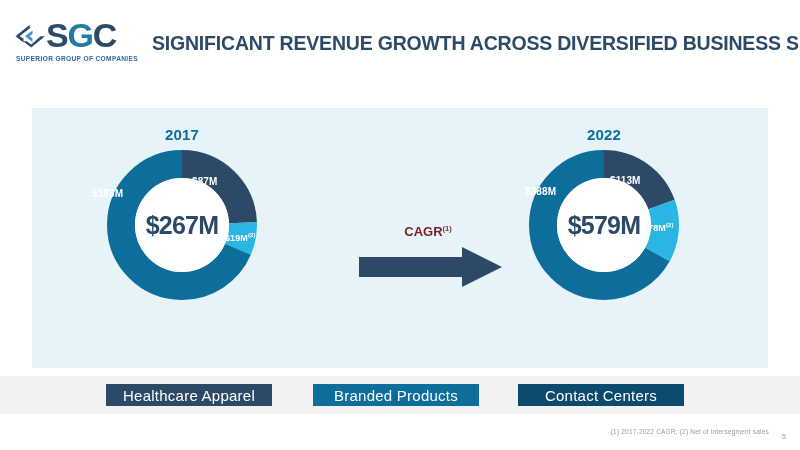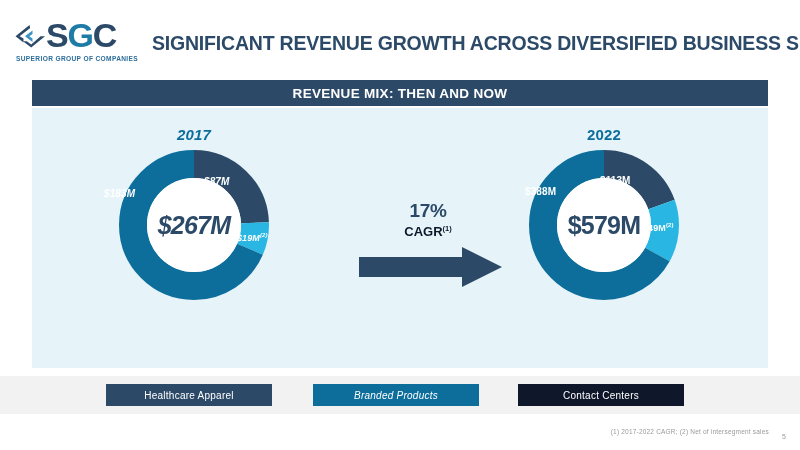--- a/index.html
+++ b/index.html
@@ -26,50 +26,50 @@
   
   .banner{position:absolute;left:32px;top:80px;width:736px;height:26px;
     background:#2c4a68;color:#ffffff;display:flex;align-items:center;
     justify-content:center;font-size:13.5px;font-weight:bold;letter-spacing:0.3px;}
 
   
   .panel{position:absolute;left:32px;top:108px;width:736px;height:260px;background:#e6f4fa;}
 
   
   .donut-block{position:absolute;top:0;width:220px;height:260px;}
-  .donut-block.left{left:52px;font-style:italic;}
+  .donut-block.left{left:40px;}
   .donut-block.right{left:462px;}
   .year{position:absolute;top:18px;left:0;width:220px;text-align:center;
     font-size:15px;font-weight:bold;color:#0d6e9c;letter-spacing:0.2px;}
   .donut-wrap{position:absolute;top:42px;left:35px;width:150px;height:150px;}
   .donut-wrap svg{display:block;}
   .hole-label{position:absolute;left:0;top:0;width:150px;height:150px;
     display:flex;align-items:center;justify-content:center;
     font-size:25px;font-weight:bold;color:#2c4a68;letter-spacing:-0.8px;pointer-events:none;text-align:right;}
   .seg-label{position:absolute;color:#ffffff;font-size:10px;font-weight:bold;
     white-space:nowrap;letter-spacing:0.1px;}
   .seg-label sup{font-size:6px;vertical-align:super;font-weight:bold;}
 
   
   .cagr{position:absolute;left:330px;top:92px;width:150px;height:100px;}
   .cagr-pct{position:absolute;left:0;top:0;width:132px;text-align:center;
     font-size:19px;font-weight:bold;color:#2c4a68;letter-spacing:-0.3px;}
   .cagr-sub{position:absolute;left:0;top:24px;width:132px;text-align:center;
-    font-size:13px;font-weight:bold;color:#0f172a;}
+    font-size:13px;font-weight:bold;color:#7f1d1d;}
   .cagr-sub sup{font-size:7.5px;vertical-align:super;}
   .arrow{position:absolute;left:-3px;top:46px;width:145px;height:42px;}
 
   
   .legend-band{position:absolute;left:0;top:376px;width:800px;height:38px;background:#f2f2f2;}
   .chip{position:absolute;top:8px;height:22px;width:166px;
     display:flex;align-items:center;justify-content:center;
-    color:#ffffff;font-size:10px;letter-spacing:0.25px;}
+    color:#ffffff;font-size:15px;letter-spacing:0.25px;}
   .chip.c0{left:106px;background:#2c4a68;}
-  .chip.c1{left:313px;background:#0d6e9c;font-style:italic;}
-  .chip.c2{left:518px;background:#0f172a;}
+  .chip.c1{left:313px;background:#0d6e9c;}
+  .chip.c2{left:518px;background:#0c4a6e;}
 
   
   .footnote{position:absolute;right:31px;top:428px;font-size:6.5px;color:#9a9a9a;
     letter-spacing:0.2px;white-space:nowrap;}
   .pagenum{position:absolute;right:14px;top:433px;font-size:7px;color:#9a9a9a;}
 </style>
 </head>
 <body>
 
 <div class="slide">
@@ -82,23 +82,20 @@
         <path d="M18.5 6.6 L11.0 12.2 L18.5 18.0 L18.5 14.4 L15.3 12.2 L18.5 9.9 Z" fill="#3b92c4"></path>
         <path d="M31.0 12.2 L17.2 23.6 L9.0 17.3 L12.8 17.3 L17.2 20.4 L26.6 12.2 Z" fill="#2c4a68"></path>
       </svg>
       <div class="logo-word"><span>S</span><span class="g">G</span><span>C</span></div>
       <div class="logo-tag">SUPERIOR GROUP OF COMPANIES</div>
     </div>
 
     <div class="title">SIGNIFICANT REVENUE GROWTH ACROSS DIVERSIFIED BUSINESS SEGMENTS</div>
   </div>
 
-  <div class="banner">
-    <span>REVENUE MIX: THEN AND NOW</span>
-  </div>
 
   <div class="panel">
 
     <div class="donut-block left">
       <div class="year">2017</div>
       <div class="donut-wrap">
         <svg width="150" height="150" viewBox="0 0 150 150">
 
           <g fill="none" stroke-width="28">
             <circle cx="75" cy="75" r="61" stroke="#2c4a68" stroke-dasharray="93.31 289.97" stroke-dashoffset="0.00" transform="rotate(-90 75 75)"></circle>
@@ -114,21 +111,20 @@
         <div class="seg-label" style="left:-15px;top:38px;">
           <span>$183M</span>
         </div>
         <div class="seg-label" style="left:118px;top:82px;font-size:9px;">
           <span>$19M</span><sup>(2)</sup>
         </div>
       </div>
     </div>
 
     <div class="cagr">
-      <div class="cagr-pct">17%</div>
       <div class="cagr-sub">
         <span>CAGR</span><sup>(1)</sup>
       </div>
       <svg class="arrow" viewBox="0 0 145 42">
         <path d="M0 11 L103 11 L103 1 L143 21 L103 41 L103 31 L0 31 Z" fill="#2c4a68"></path>
       </svg>
     </div>
 
     <div class="donut-block right">
       <div class="year">2022</div>
@@ -136,28 +132,28 @@
         <svg width="150" height="150" viewBox="0 0 150 150">
           <g fill="none" stroke-width="28">
 
             <circle cx="75" cy="75" r="61" stroke="#2c4a68" stroke-dasharray="74.80 308.47" stroke-dashoffset="0.00" transform="rotate(-90 75 75)"></circle>
             <circle cx="75" cy="75" r="61" stroke="#29b6e3" stroke-dasharray="51.63 331.64" stroke-dashoffset="-74.80" transform="rotate(-90 75 75)"></circle>
             <circle cx="75" cy="75" r="61" stroke="#0d6e9c" stroke-dasharray="256.84 126.43" stroke-dashoffset="-126.43" transform="rotate(-90 75 75)"></circle>
           </g>
           <circle cx="75" cy="75" r="47" fill="#ffffff"></circle>
         </svg>
         <div class="hole-label">$579M</div>
-        <div class="seg-label" style="left:71px;top:25px;">
+        <div class="seg-label" style="left:81px;top:25px;">
           <span>$113M</span>
         </div>
         <div class="seg-label" style="left:-12px;top:36px;margin-left:8px;">
           <span>$388M</span>
         </div>
         <div class="seg-label" style="left:114px;top:72px;font-size:9px;">
-          <span>$49M</span><sup>(2)</sup>
+          <span>$78M</span><sup>(2)</sup>
         </div>
       </div>
     </div>
 
   </div>
 
   <div class="legend-band">
     <div class="chip c0">
       <span>Healthcare Apparel</span>
     </div>

